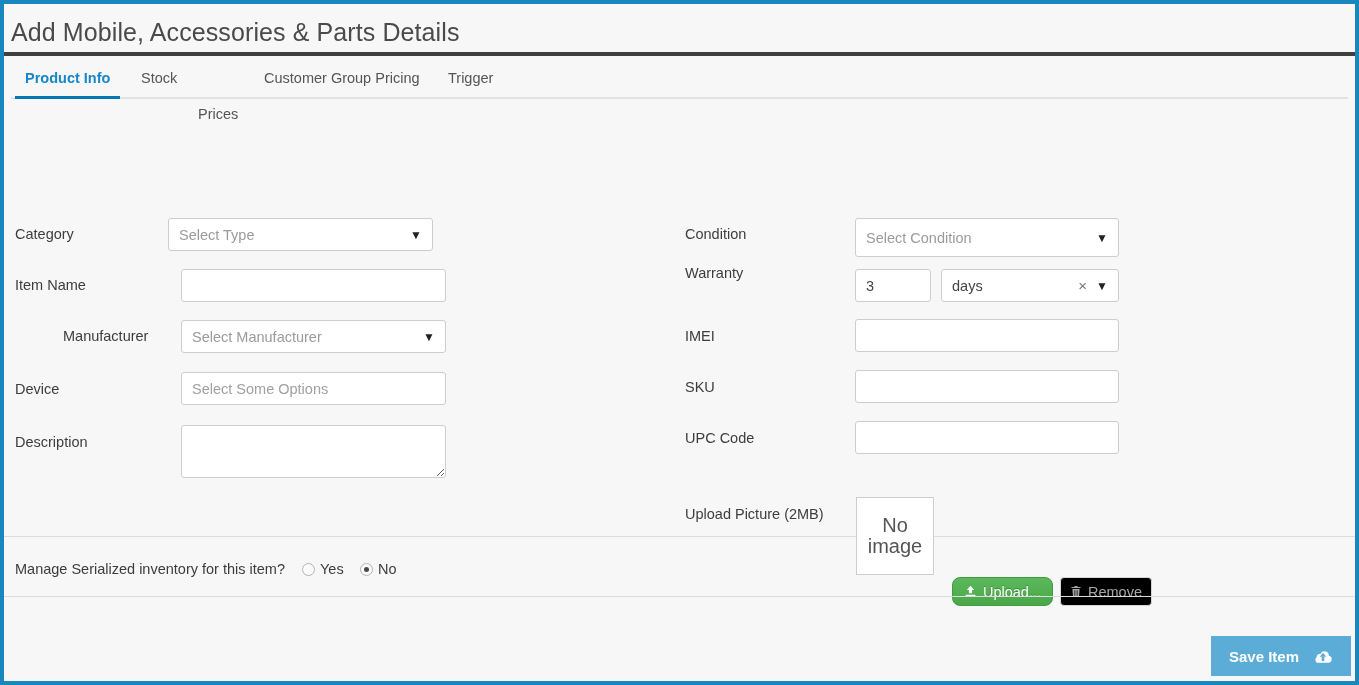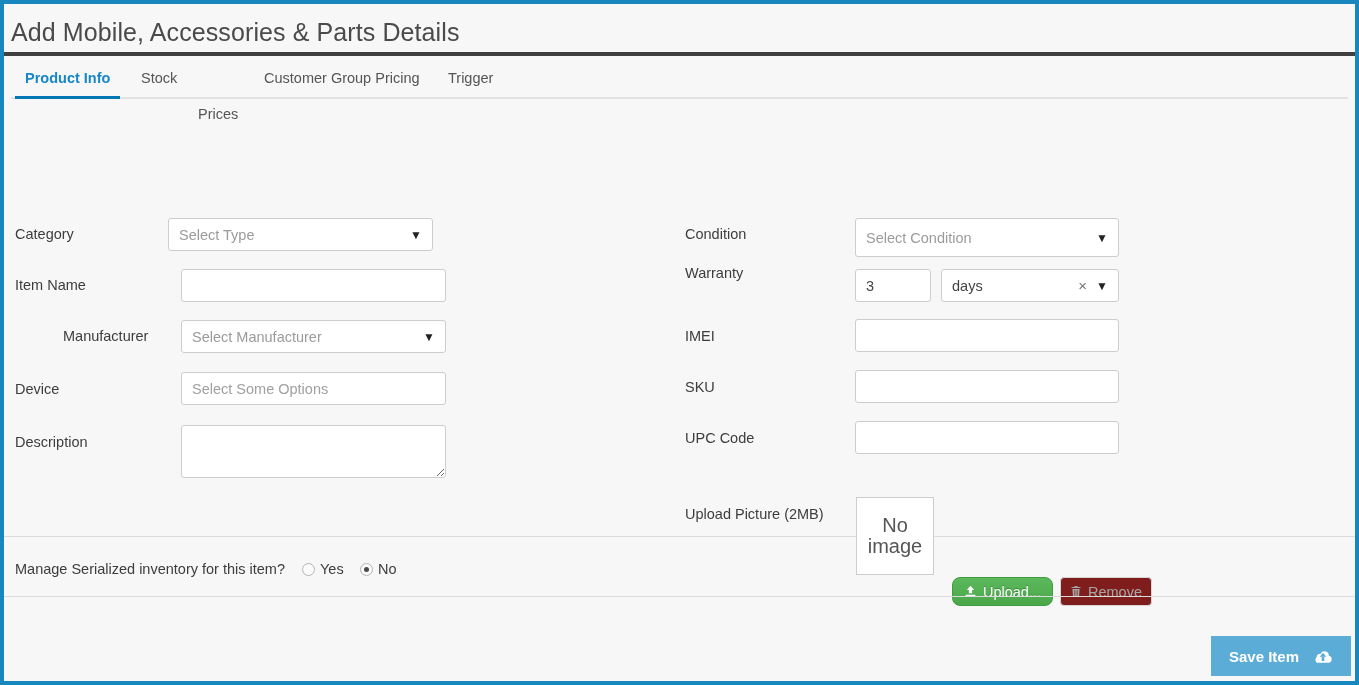--- a/index.html
+++ b/index.html
@@ -175,21 +175,21 @@
     font-size: 14.5px;
     display: flex;
     align-items: center;
     justify-content: center;
     gap: 6px;
     cursor: pointer;
     text-shadow: 0 -1px 0 rgba(0,0,0,0.25);
   }
   .btn-remove {
     position: absolute;
-    background: #7f1d1d;
+    background: #000000;
     border: 1px solid #d6d6d6;
     border-radius: 4px;
     color: #a6a6a6;
     font-size: 14.5px;
     display: flex;
     align-items: center;
     justify-content: center;
     gap: 6px;
     cursor: default;
   }

